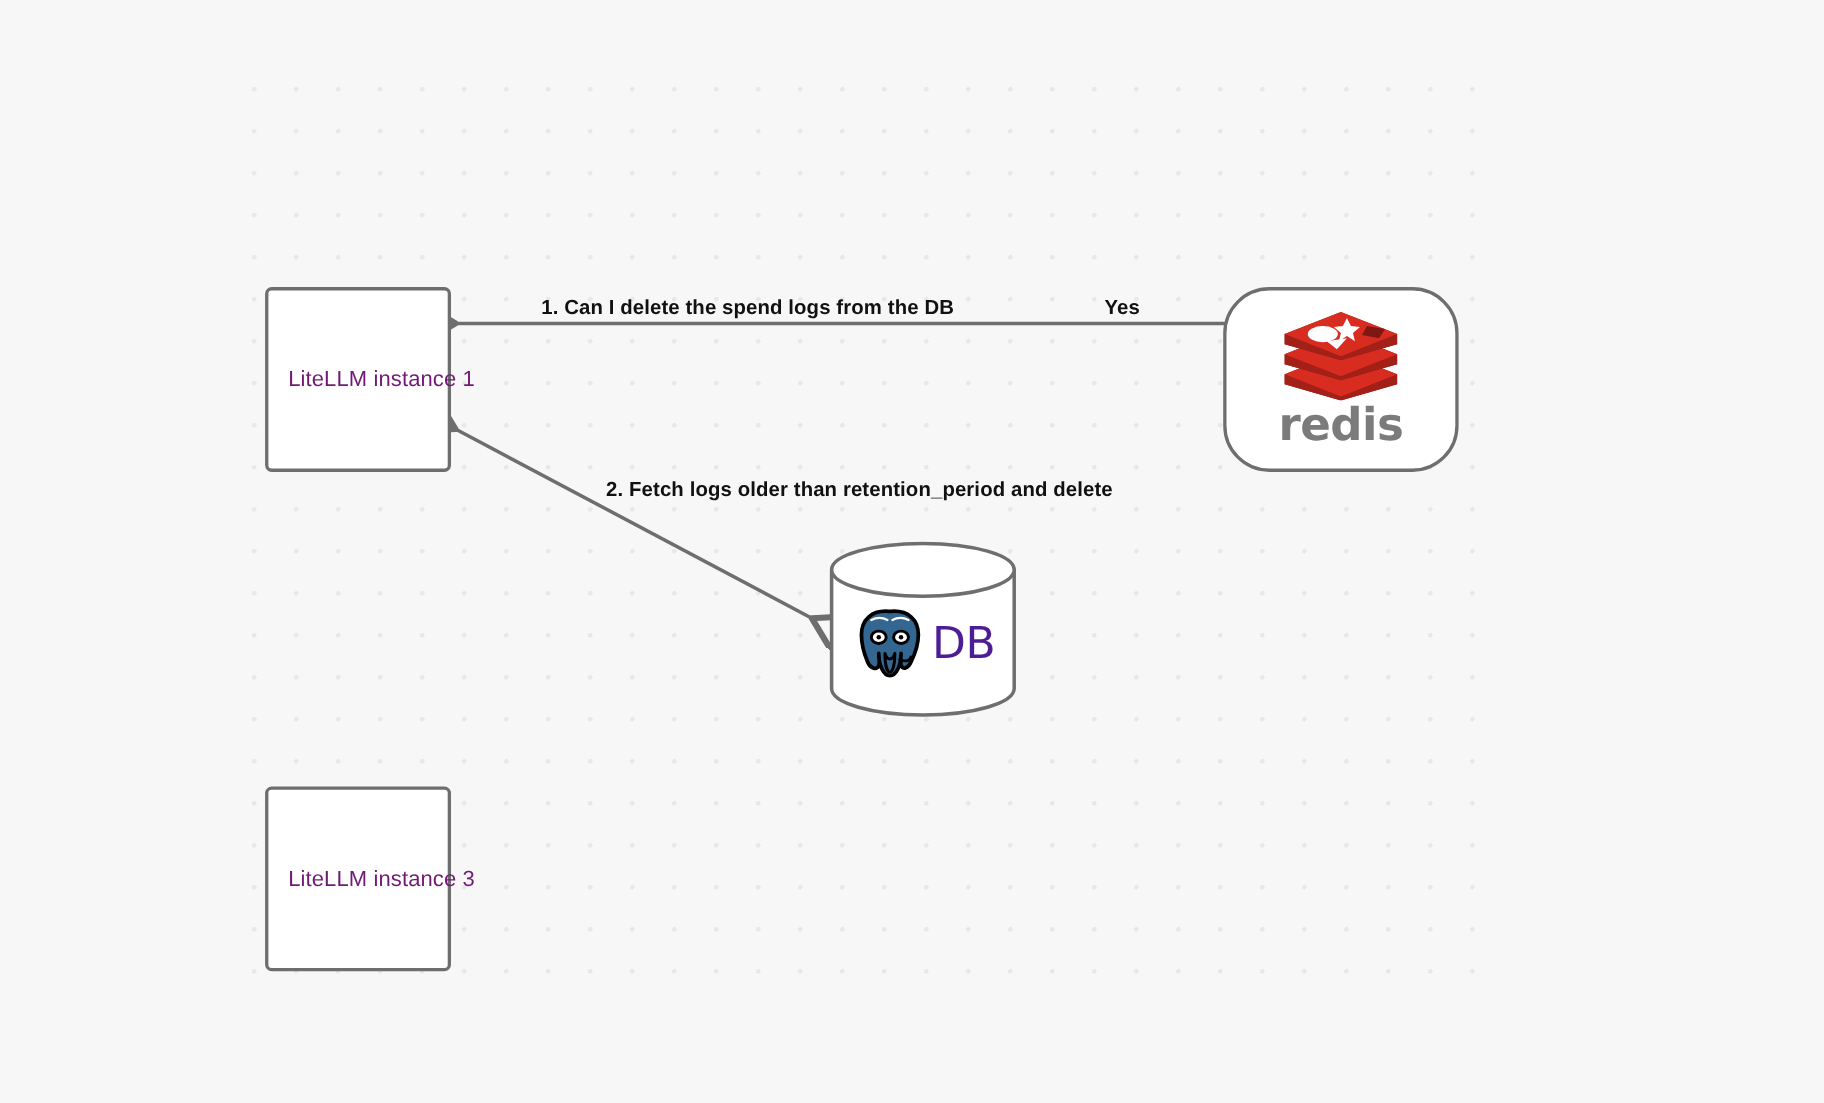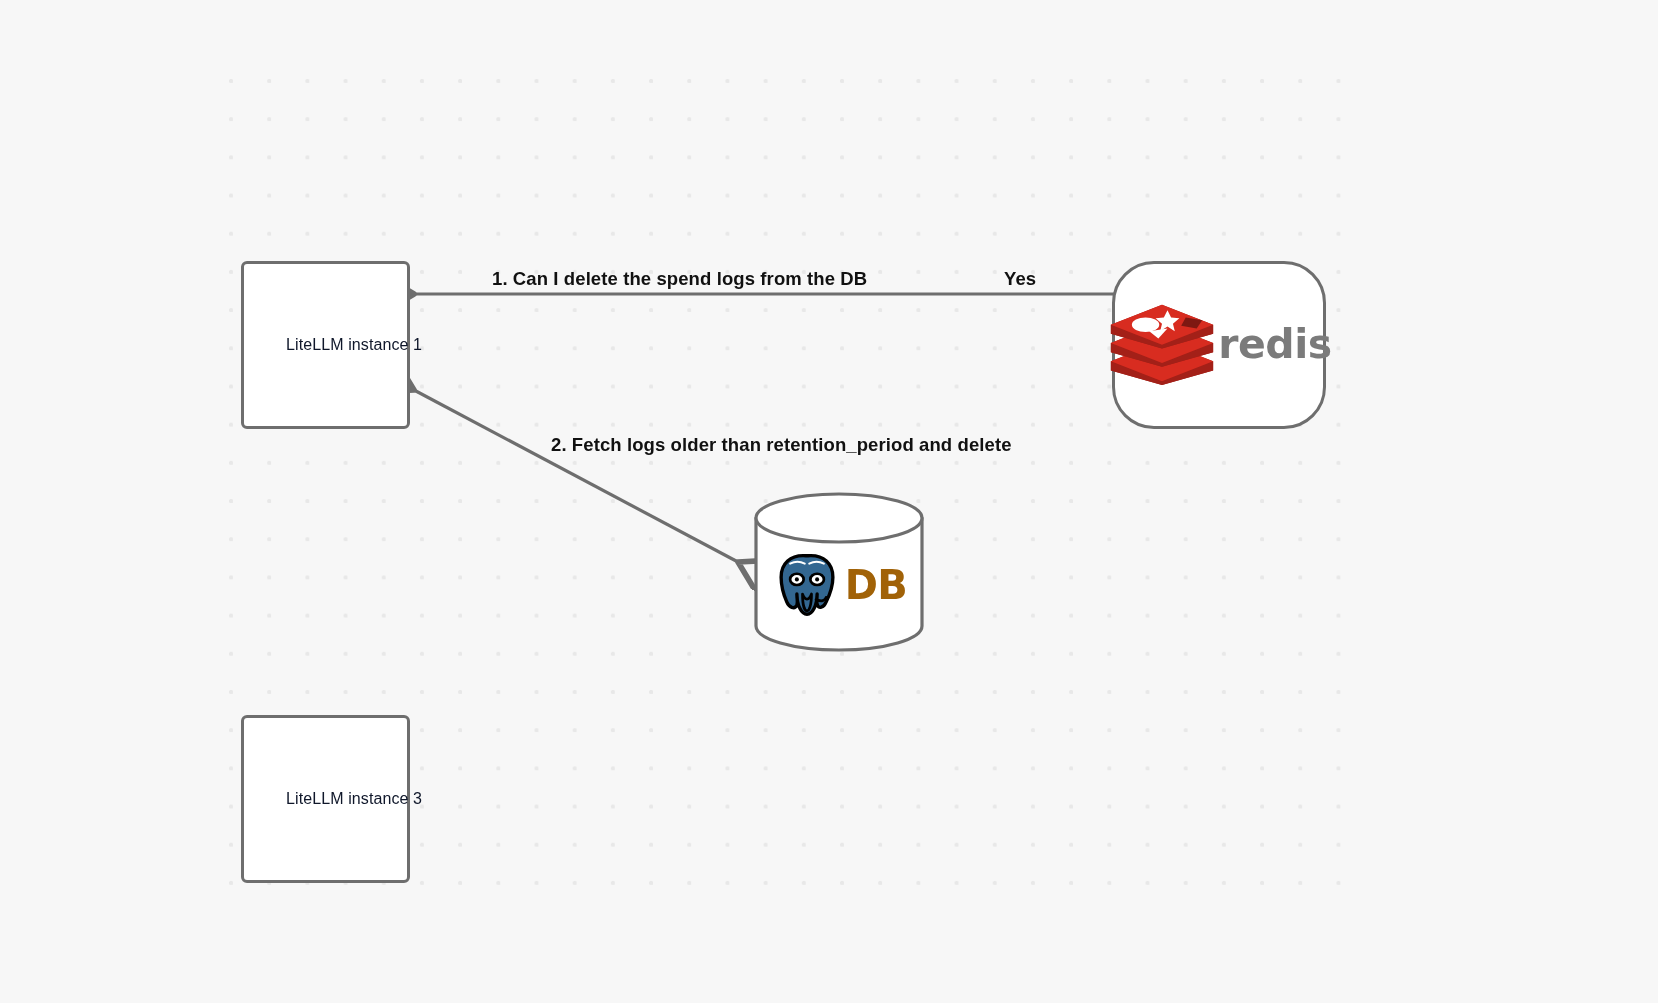--- a/index.html
+++ b/index.html
@@ -35,26 +35,25 @@
     position: absolute;
     background: #ffffff;
     border: 3px solid #6e6e6e;
     border-radius: 6px;
     box-sizing: border-box;
     display: flex;
     align-items: center;
     justify-content: flex-start;
   }
   .node-box .node-label {
-    font-size: 16px;
-    color: #0f172a;
+    font-size: 20px;
+    color: #701a75;
     padding-left: 18px;
     letter-spacing: 0.1px;
     white-space: nowrap;
-    margin-left: 24px;
   }
   #node-litellm-1 { left: 241px; top: 261px; width: 169px; height: 168px; }
   #node-litellm-2 { left: 241px; top: 488px; width: 169px; height: 168px; }
   #node-litellm-3 { left: 241px; top: 715px; width: 169px; height: 168px; }
 
   
   #node-redis {
     position: absolute;
     left: 1112px;
     top: 261px;
@@ -64,21 +63,21 @@
     border: 3px solid #6e6e6e;
     border-radius: 42px;
     box-sizing: border-box;
     display: flex;
     flex-direction: column;
     align-items: center;
     justify-content: center;
   }
   .redis-logo-wrap {
     display: flex;
-    flex-direction: row;
+    flex-direction: column;
     align-items: center;
     justify-content: center;
     transform: translateY(-2px);
   }
   .redis-wordmark {
     font-family: "DejaVu Sans", sans-serif;
     font-size: 41px;
     font-weight: 700;
     color: #7b7b7b;
     letter-spacing: -0.5px;
@@ -102,22 +101,22 @@
     display: flex;
     align-items: center;
     justify-content: center;
     gap: 2px;
     padding-top: 26px;
     box-sizing: border-box;
   }
   .pg-text {
     font-family: "DejaVu Sans", sans-serif;
     font-size: 40px;
-    font-weight: 700;
-    color: #a16207;
+    font-weight: 400;
+    color: #4c1d95;
     letter-spacing: -0.5px;
     line-height: 1;
   }
   
   .edge-label {
     position: absolute;
     font-size: 18.5px;
     font-weight: 700;
     color: #111111;
     white-space: nowrap;

